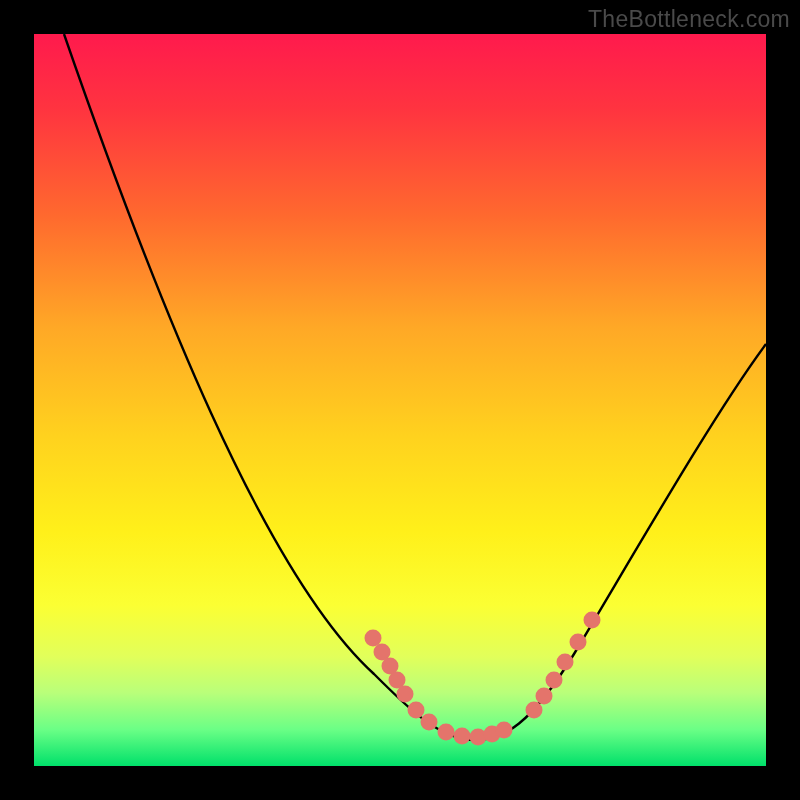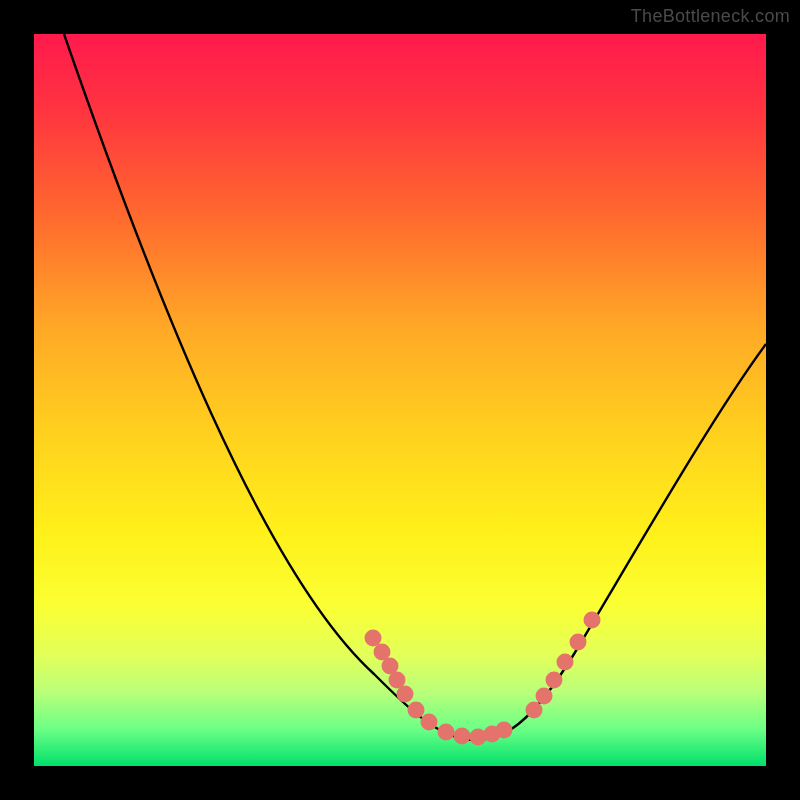--- a/index.html
+++ b/index.html
@@ -28,21 +28,21 @@
       #e2ff5a 85%,
       #b9ff7a 90%,
       #6bff86 95%,
       #00e06a 100%);
   }
   .watermark {
     position: absolute;
     top: 6px;
     right: 10px;
     color: #4a4a4a;
-    font-size: 18px;
+    font-size: 23px;
     font-weight: 500;
     letter-spacing: 0.3px;
     z-index: 5;
   }
   svg.curve {
     position: absolute;
     left: 0; top: 0;
     width: 732px;
     height: 732px;
     z-index: 3;

